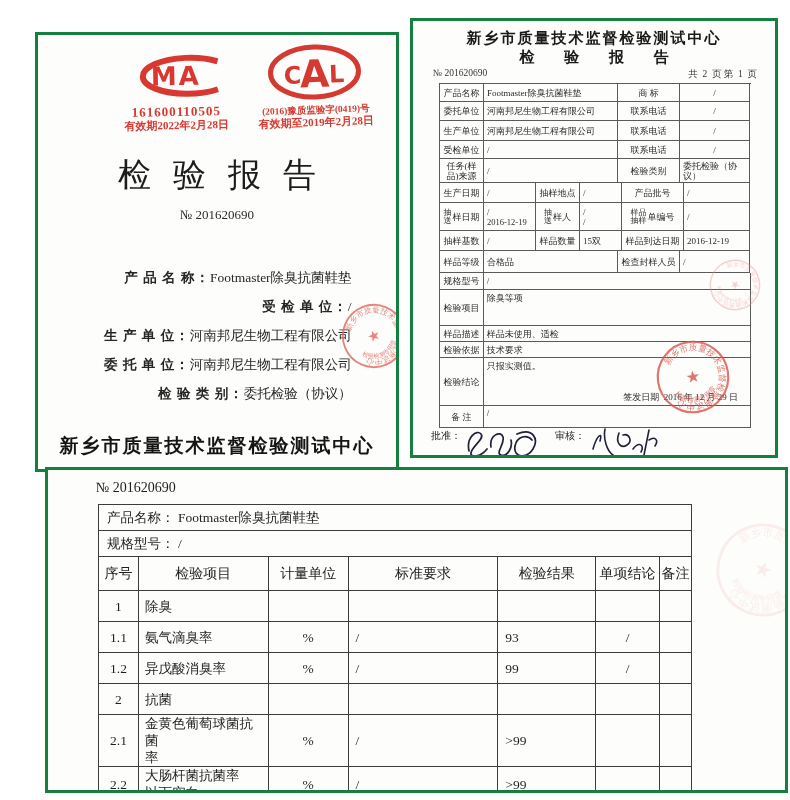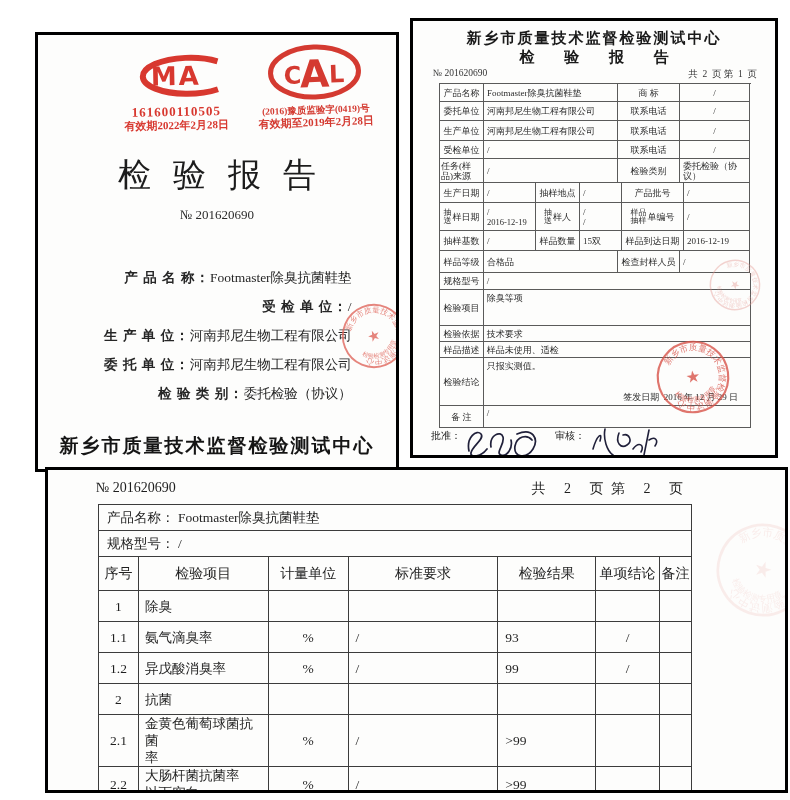--- a/index.html
+++ b/index.html
@@ -1,20 +1,20 @@
 <!DOCTYPE html>
 <html><head>
 <meta charset="utf-8">
 <style>
   * { margin:0; padding:0; box-sizing:border-box; }
   html,body { width:790px; height:800px; background:#ffffff; overflow:hidden;
               font-family:"Liberation Serif","DejaVu Serif",serif; color:#222; }
   .page { position:relative; width:790px; height:800px; background:#fff; }
 
-  .panel { position:absolute; background:#fdfdfc; border:3px solid #000000; overflow:hidden;text-decoration:underline; }
+  .panel { position:absolute; background:#fdfdfc; border:3px solid #15803d; overflow:hidden;text-decoration:underline; }
   #cover  { left:35px;  top:32px;  width:364px; height:440px; }
   #page1  { left:410px; top:18px;  width:368px; height:440px; }
   #page2  { left:45px;  top:467px; width:743px; height:326px; }
   .stamp-cma { position:absolute; left:72px; top:16px; width:132px; text-align:center;
                color:#d5281e; transform:rotate(-1deg); opacity:.92; }
   .stamp-cal { position:absolute; left:206px; top:8px; width:142px; text-align:center;
                color:#d0261c; transform:rotate(-2deg); opacity:.9; }
   .stamp-num { font-size:13px; font-weight:bold; letter-spacing:1px; line-height:14px; }
   .stamp-val { font-size:11px; font-weight:bold; line-height:13px; }
   .stamp-l1  { font-size:9.5px; font-weight:bold; line-height:11px; }
@@ -37,21 +37,21 @@
   .p1-title { position:absolute; top:27px; width:100%; text-align:center; font-size:15px;
               font-weight:600; letter-spacing:13px; text-indent:13px; color:#1a1a1a; }
   .p1-noline { position:absolute; top:47px; left:20px; right:18px; display:flex;
                justify-content:space-between; font-size:9.5px; color:#333; }
   .p1-noline .pginfo { white-space:pre; }
   .ft { position:absolute; left:26px; top:62px; width:312px;
         border-top:1px solid #5a5a5a; border-left:1px solid #5a5a5a; }
   .fr { display:flex; }
   .fl,.fv { border-right:1px solid #5a5a5a; border-bottom:1px solid #5a5a5a;
             font-size:9px; display:flex; align-items:center; overflow:hidden; color:#2b2b2b; }
-  .fl { justify-content:center; text-align:left; padding:0 1px; line-height:10px; }
+  .fl { justify-content:center; text-align:center; padding:0 1px; line-height:10px; }
   .fv { padding:0 3px; line-height:10px; white-space:pre-line; }
   .stack { font-size:8px; line-height:8px; white-space:pre-line; margin-right:1px; }
   .wl1{width:44px} .wv1{width:134px} .wl2{width:62px} .wv2{width:70px}
   .wa{width:44px} .wb{width:52px} .wc{width:44px} .wd{width:42px} .we{width:62px} .wf{width:66px}
   .wfull{width:268px}
   .conc-cell { position:relative; align-items:flex-start; padding-top:3px; }
   .issue { position:absolute; right:12px; bottom:3px; font-size:9px; white-space:pre; color:#2b2b2b; }
   .p1-signs { position:absolute; left:18px; top:408px; width:336px; display:flex;
               align-items:flex-start; font-size:10px; color:#222; }
   .sig-group { display:flex; align-items:flex-start; margin-right:14px; }
@@ -227,26 +227,26 @@
       </div>
       <div class="fr" style="height:17px">
         <div class="fl wl1">规格型号</div>
         <div class="fv wfull">/</div>
       </div>
       <div class="fr" style="height:36px">
         <div class="fl wl1">检验项目</div>
         <div class="fv wfull" style="align-items:flex-start;padding-top:3px">除臭等项</div>
       </div>
       <div class="fr" style="height:16px">
+        <div class="fl wl1">样品描述</div>
+        <div class="fv wfull">样品未使用、适检</div>
+      </div>
+      <div class="fr" style="height:16px">
         <div class="fl wl1">检验依据</div>
         <div class="fv wfull">技术要求</div>
-      </div>
-      <div class="fr" style="height:16px">
-        <div class="fl wl1">样品描述</div>
-        <div class="fv wfull">样品未使用、适检</div>
       </div>
       <div class="fr" style="height:48px">
         <div class="fl wl1">检验结论</div>
         <div class="fv wfull conc-cell">
           <span>只报实测值。</span>
           <span class="issue">签发日期  2016 年 12 月 29 日</span>
         </div>
       </div>
       <div class="fr" style="height:22px">
         <div class="fl wl1">备  注</div>
@@ -298,21 +298,20 @@
           <circle cx="50" cy="50" r="41" fill="none" stroke="currentColor" stroke-width="2.5"></circle>
           <text font-size="10" fill="currentColor"><textPath href="#rp2" startOffset="18">新乡市质量技术监督检验测试中心</textPath></text>
           <text x="50" y="56" font-size="19" text-anchor="middle" fill="currentColor" font-family="DejaVu Sans, sans-serif">★</text>
           <text font-size="8" fill="currentColor"><textPath href="#bp2" startOffset="4">检验检测专用章</textPath></text>
         </svg></div>
   </div>
 
   <div id="page2" class="panel">
     <div class="p2-noline">
       <span>№ 201620690</span>
-      <span class="pginfo">共   2   页 第   2   页</span>
     </div>
 
     <div class="rtable">
       <div class="rrow">
         <div class="rfull">产品名称： Footmaster除臭抗菌鞋垫</div>
       </div>
       <div class="rrow">
         <div class="rfull">规格型号： /</div>
       </div>
       <div class="rrow rhead">

